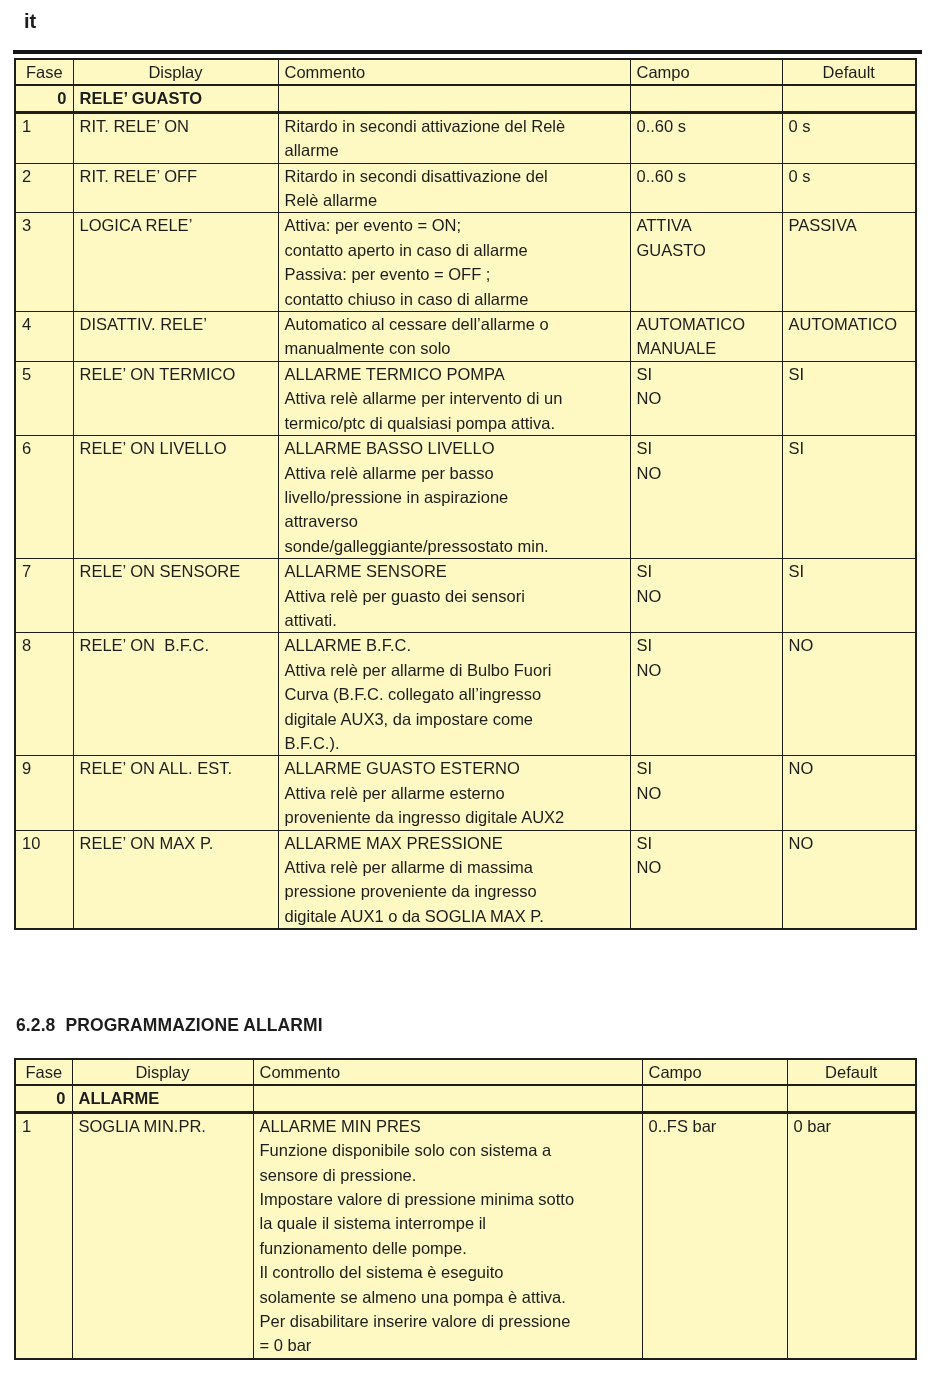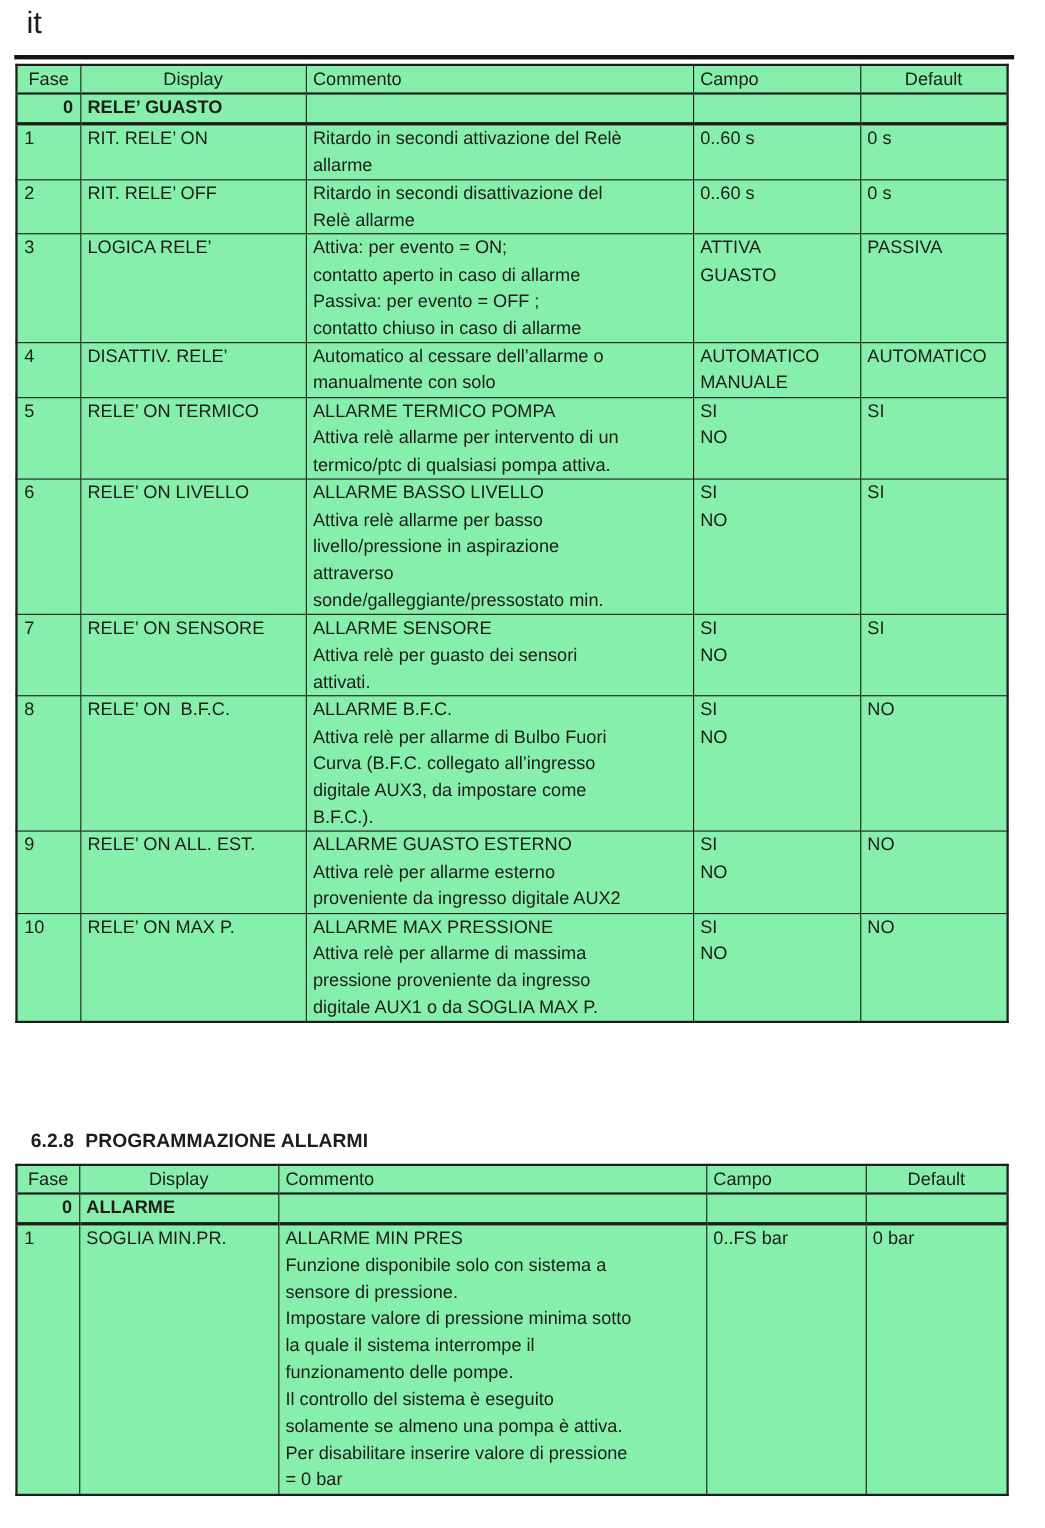--- a/index.html
+++ b/index.html
@@ -2,29 +2,29 @@
 <html><head>
 <meta charset="utf-8">
 <style>
   html, body { margin:0; padding:0; background:#ffffff; }
   .page {
     position:relative; width:950px; height:1389px; background:#ffffff;
     font-family:"Liberation Sans", sans-serif; color:#1d1d1b; overflow:hidden;
   }
   .lang-label {
     position:absolute; left:24px; top:8px;
-    font-size:28px; font-weight:normal; line-height:26px;
+    font-size:20px; font-weight:bold; line-height:26px;
   }
   .top-rule {
     position:absolute; left:13px; top:50px; width:909px; height:4px;
     background:#151515;
   }
   table.params {
     position:absolute; left:14px; width:901px;
-    border-collapse:collapse; table-layout:fixed; background:#86efac;
+    border-collapse:collapse; table-layout:fixed; background:#fef9c3;
     border:2.5px solid #1d1d1b;
   }
   #table1 { top:58px; }
   #table2 { top:1058px; }
 
   table.params th, table.params td {
     border:1.5px solid #1d1d1b;
     vertical-align:top;
     padding:0 6px;
     font-size:16.5px;
@@ -49,21 +49,21 @@
   #table1 col.col-campo    { width:152px; }
   #table1 col.col-default  { width:134px; }
   
   #table2 col.col-fase     { width:57px; }
   #table2 col.col-display  { width:181px; }
   #table2 col.col-commento { width:389px; }
   #table2 col.col-campo    { width:145px; }
   #table2 col.col-default  { width:129px; }
 
   .section-heading {
-    position:absolute; left:16px; top:1013px; margin:12px;
+    position:absolute; left:16px; top:1013px; margin:0;
     font-size:17.5px; font-weight:bold; line-height:25px;
     letter-spacing:0.1px;
   }
   .section-heading .sec-num { margin-right:10px; }
 </style>
 </head>
 <body>
 
 <div class="page">
 

